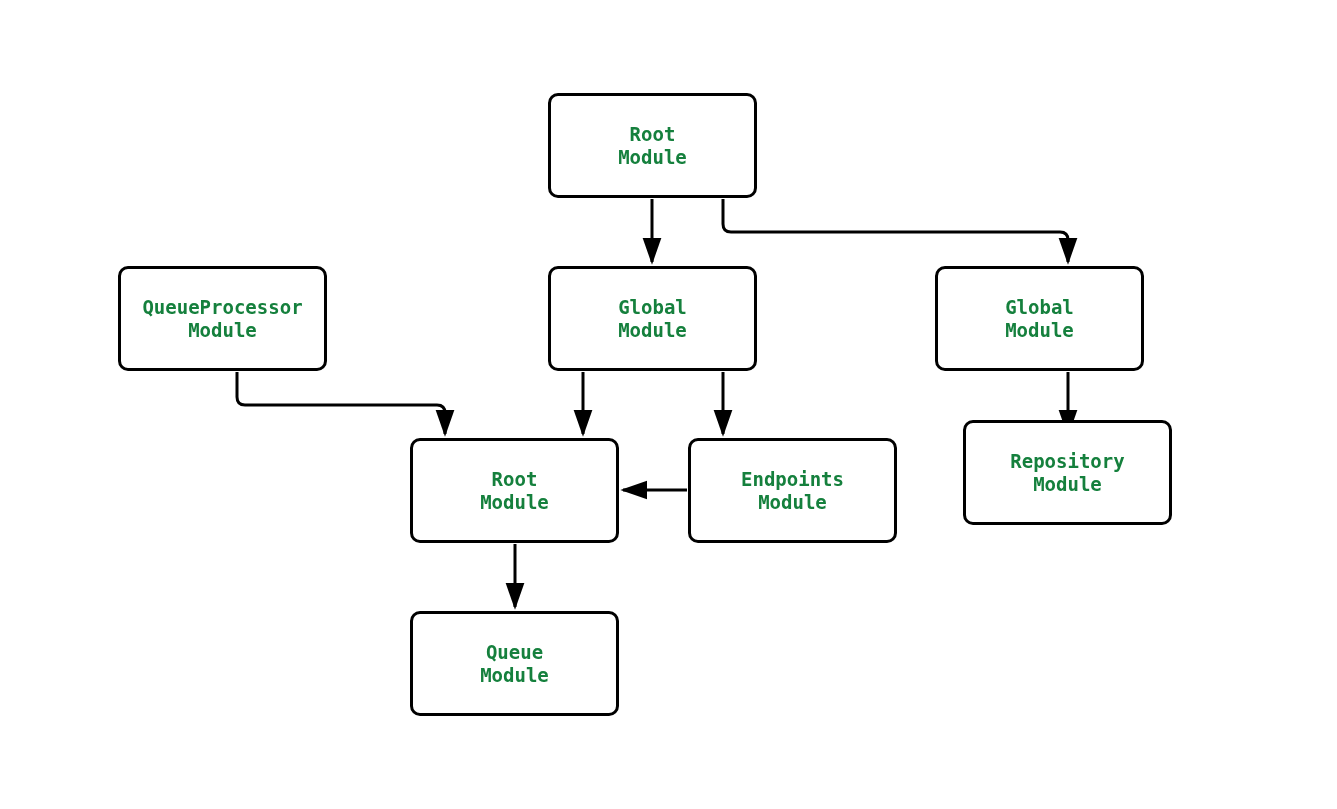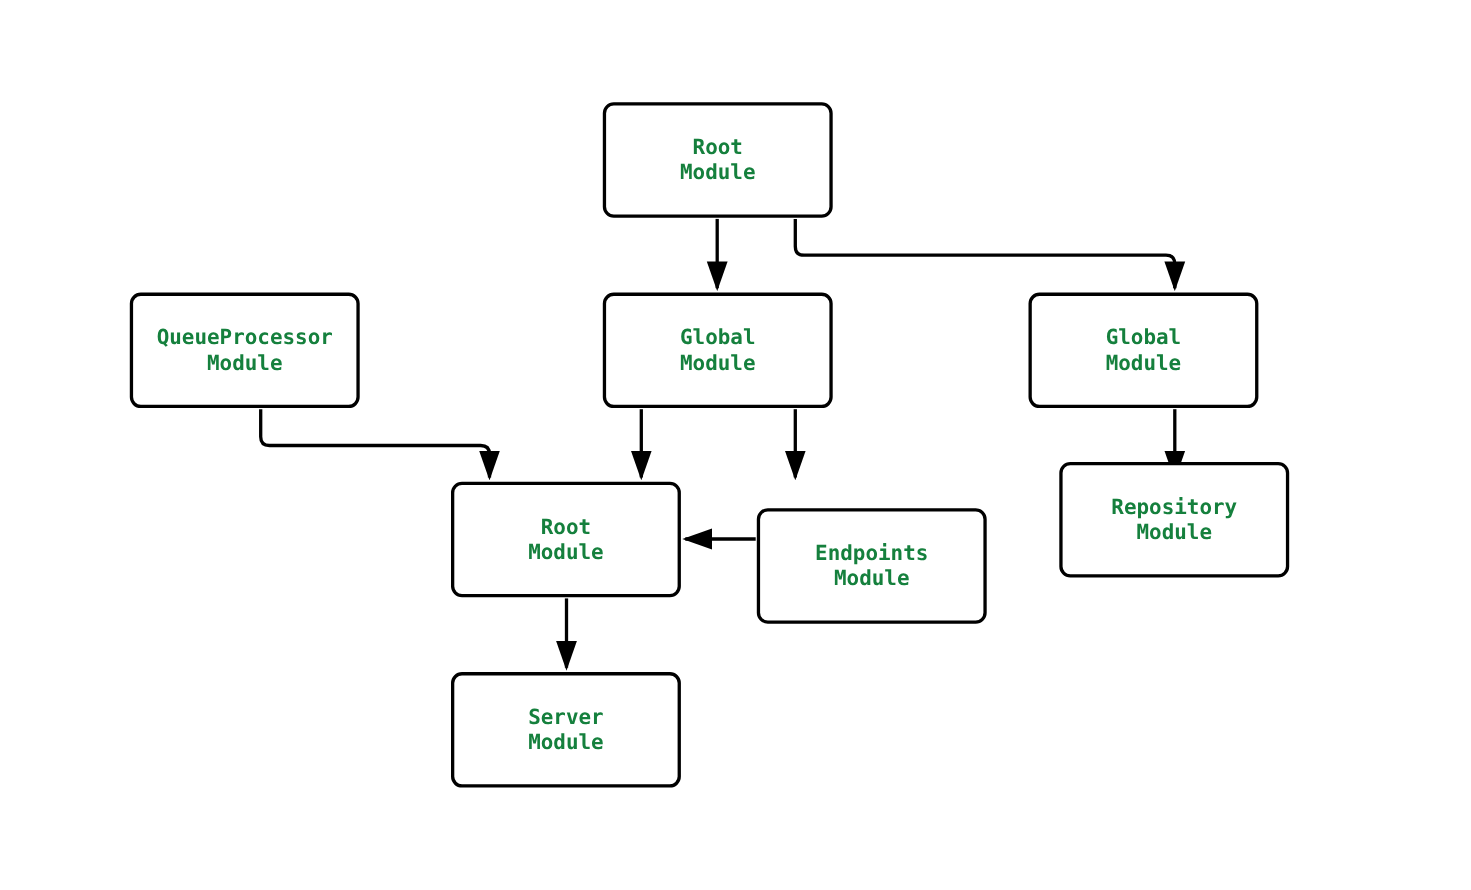--- a/index.html
+++ b/index.html
@@ -83,28 +83,28 @@
   <div class="node" style="left:935px; top:266px">
     <span>Global</span>
     <span>Module</span>
   </div>
 
   <div class="node" style="left:410px; top:438px">
     <span>Root</span>
     <span>Module</span>
   </div>
 
-  <div class="node" style="left:688px; top:462px">
+  <div class="node" style="left:688px; top:438px">
     <span>Endpoints</span>
     <span>Module</span>
   </div>
 
   <div class="node" style="left:963px; top:420px">
     <span>Repository</span>
     <span>Module</span>
   </div>
 
   <div class="node" style="left:410px; top:611px">
-    <span>Server</span>
+    <span>Queue</span>
     <span>Module</span>
   </div>
 
 </div>
 
 </body></html>

